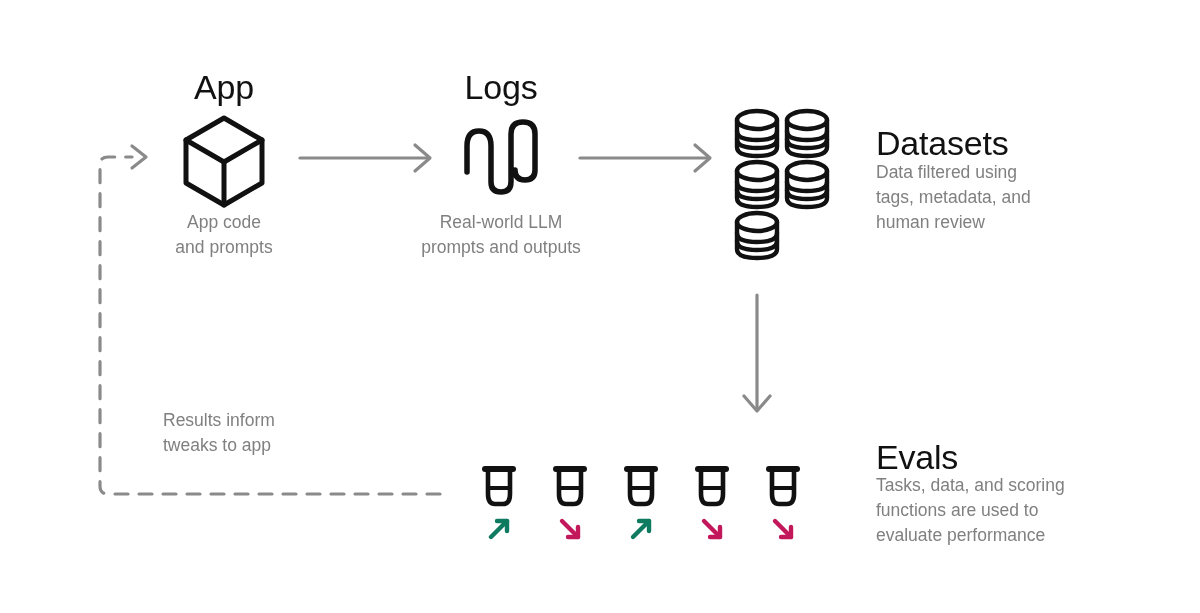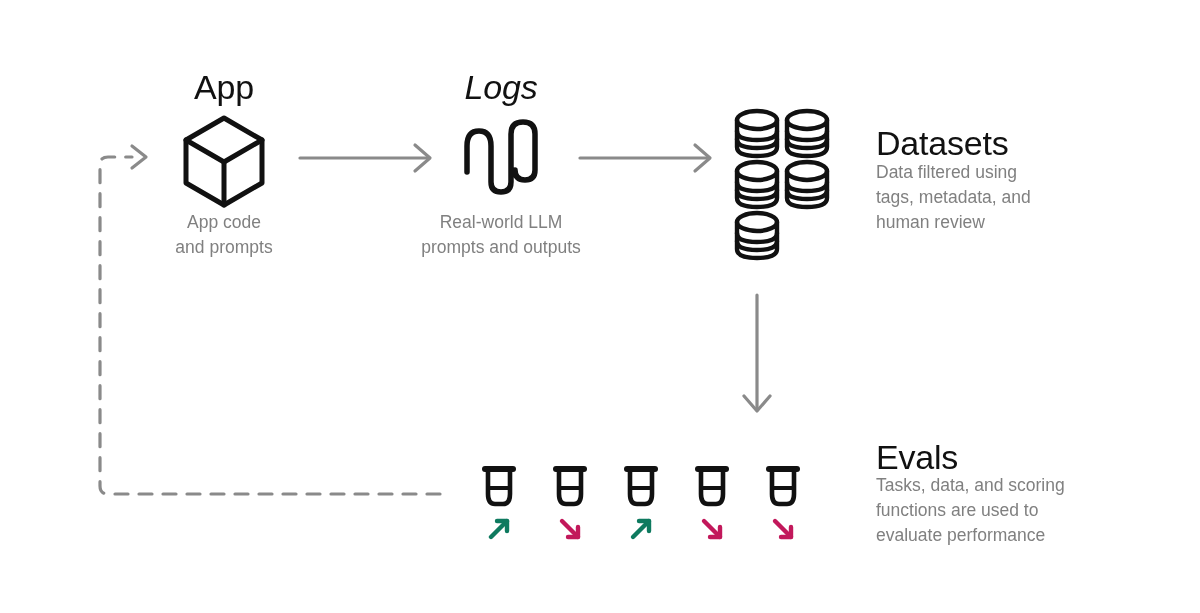--- a/index.html
+++ b/index.html
@@ -47,21 +47,21 @@
   }
   .center-title {
     transform: translateX(-50%);
     text-align: center;
   }
   .center-caption {
     transform: translateX(-50%);
     text-align: center;
   }
   #app-title   { left: 224px; top: 68px; }
-  #logs-title  { left: 501px; top: 68px; font-style: italic; }
+  #logs-title  { left: 501px; top: 68px; }
   #app-caption  { left: 224px; top: 210px; }
   #logs-caption { left: 501px; top: 210px; }
   #datasets-title   { left: 876px; top: 124px; }
   #datasets-caption { left: 876px; top: 160px; }
   #evals-title   { left: 876px; top: 438px; }
   #evals-caption { left: 876px; top: 473px; }
   #loop-caption  { left: 163px; top: 408px; }
 </style>
 </head>
 <body>
@@ -218,13 +218,15 @@
   <div class="node-title" id="datasets-title">Datasets</div>
   <div class="node-caption" id="datasets-caption">Data filtered using
 tags, metadata, and
 human review</div>
 
   <div class="node-title" id="evals-title">Evals</div>
   <div class="node-caption" id="evals-caption">Tasks, data, and scoring
 functions are used to
 evaluate performance</div>
 
+  <div class="node-caption" id="loop-caption">Results inform
+tweaks to app</div>
 </div>
 
 </body></html>

